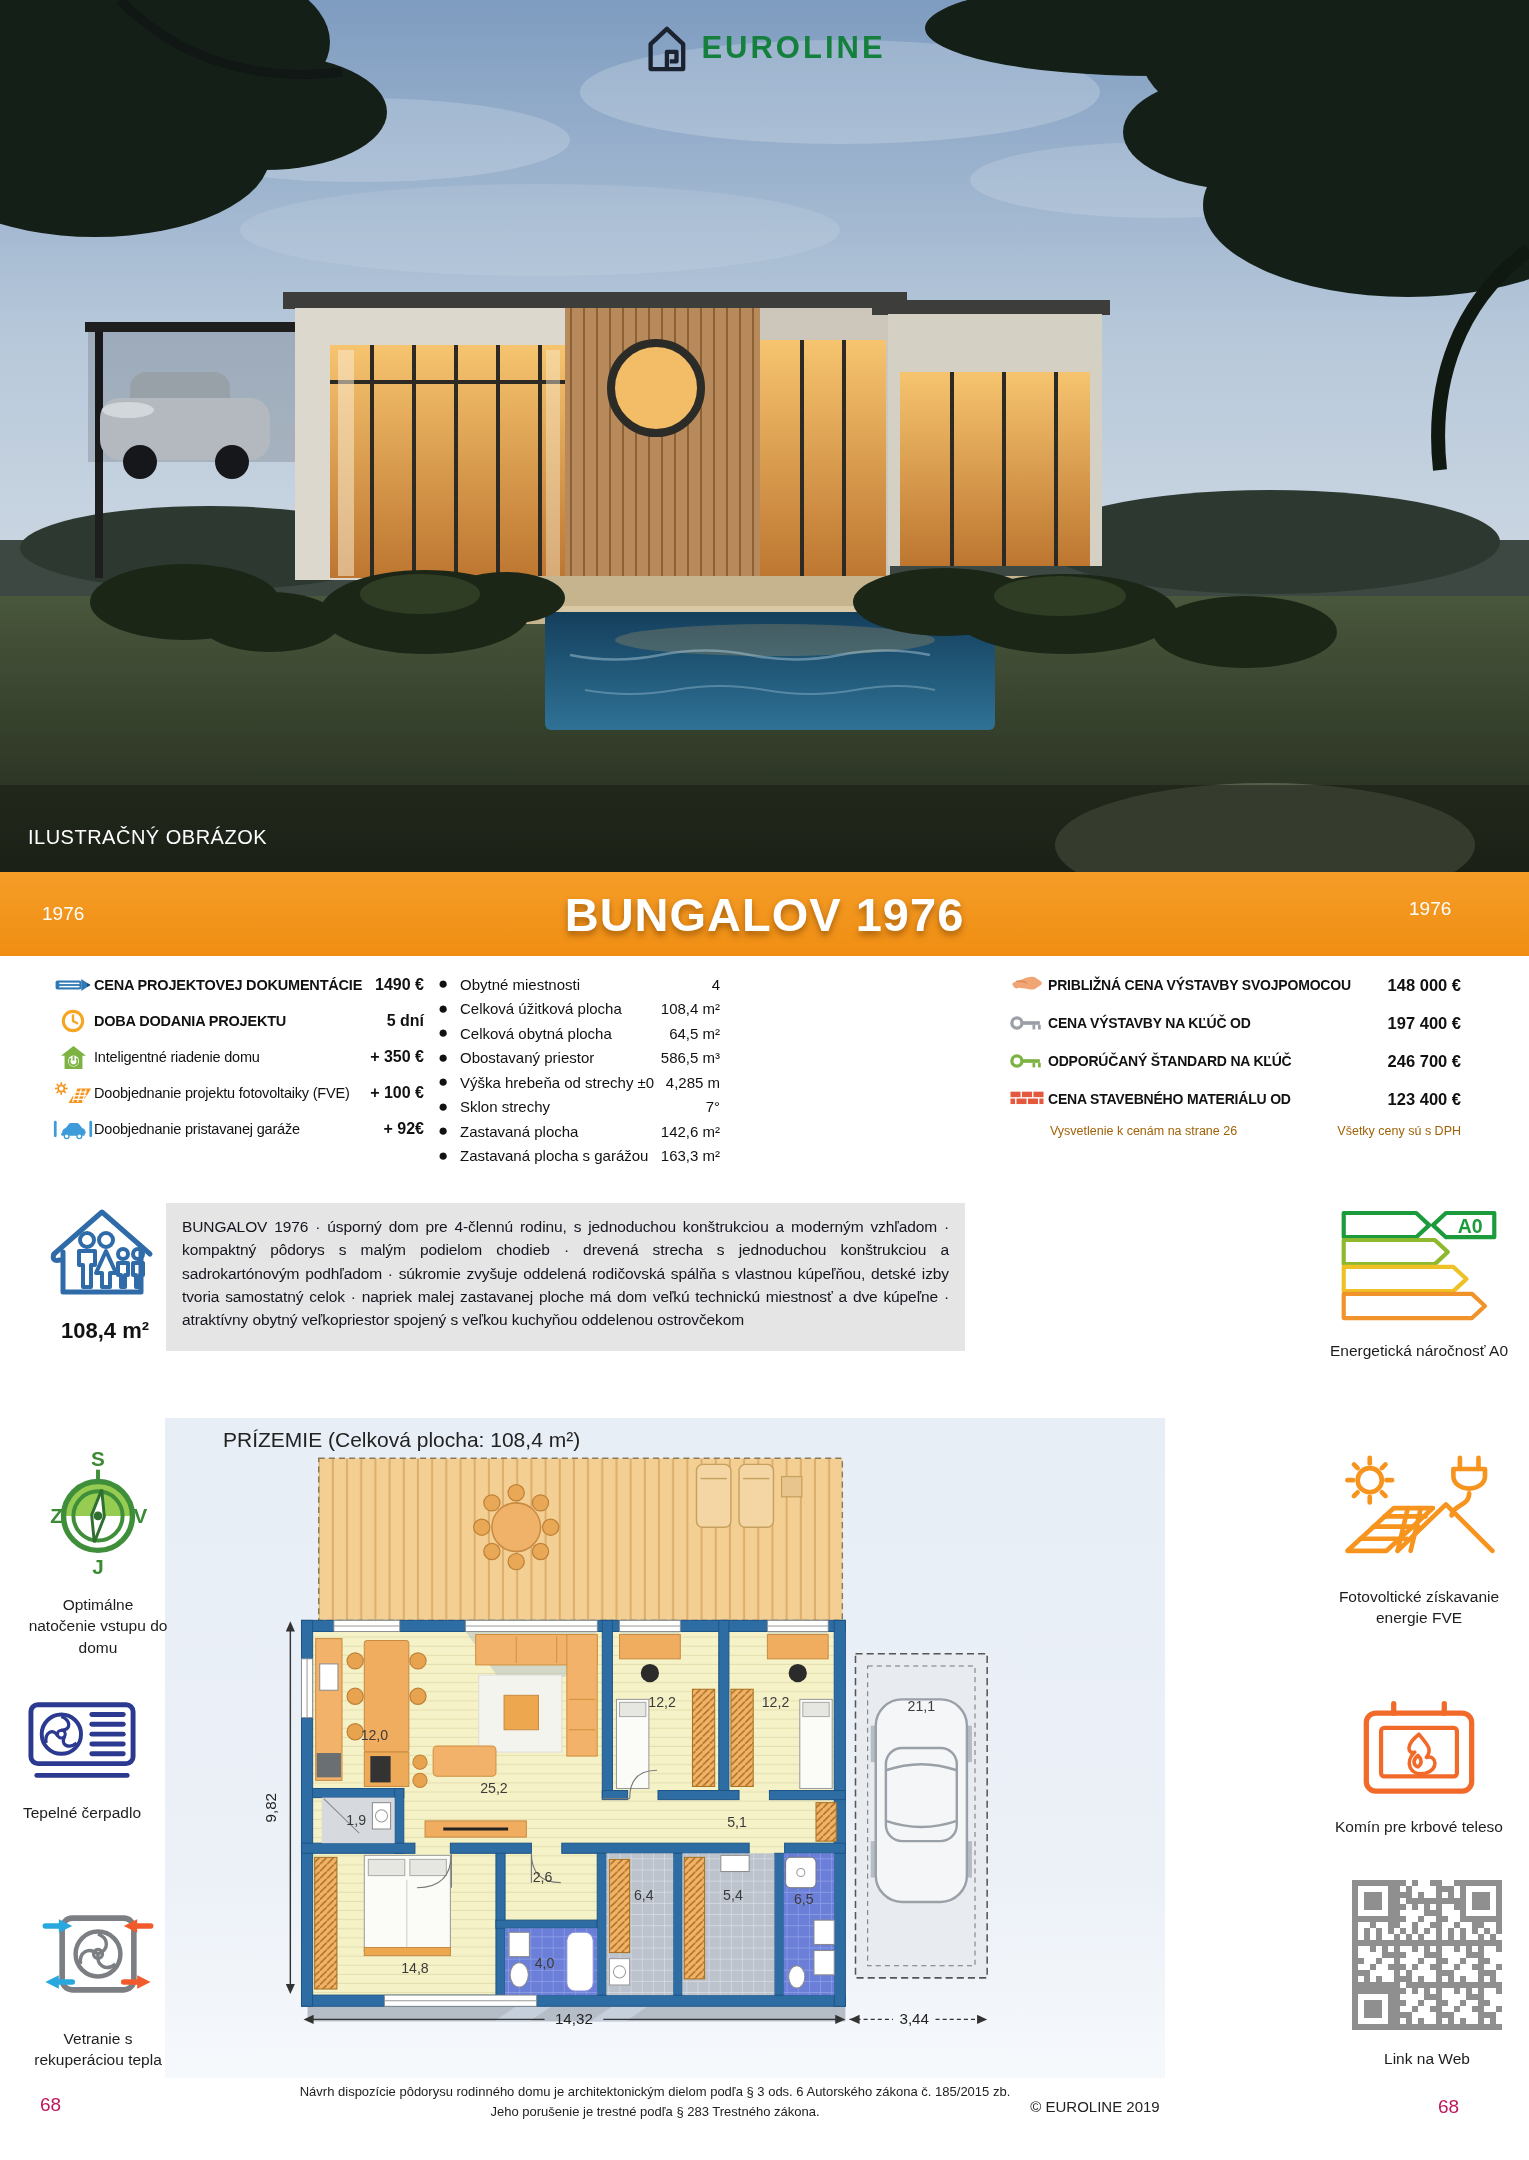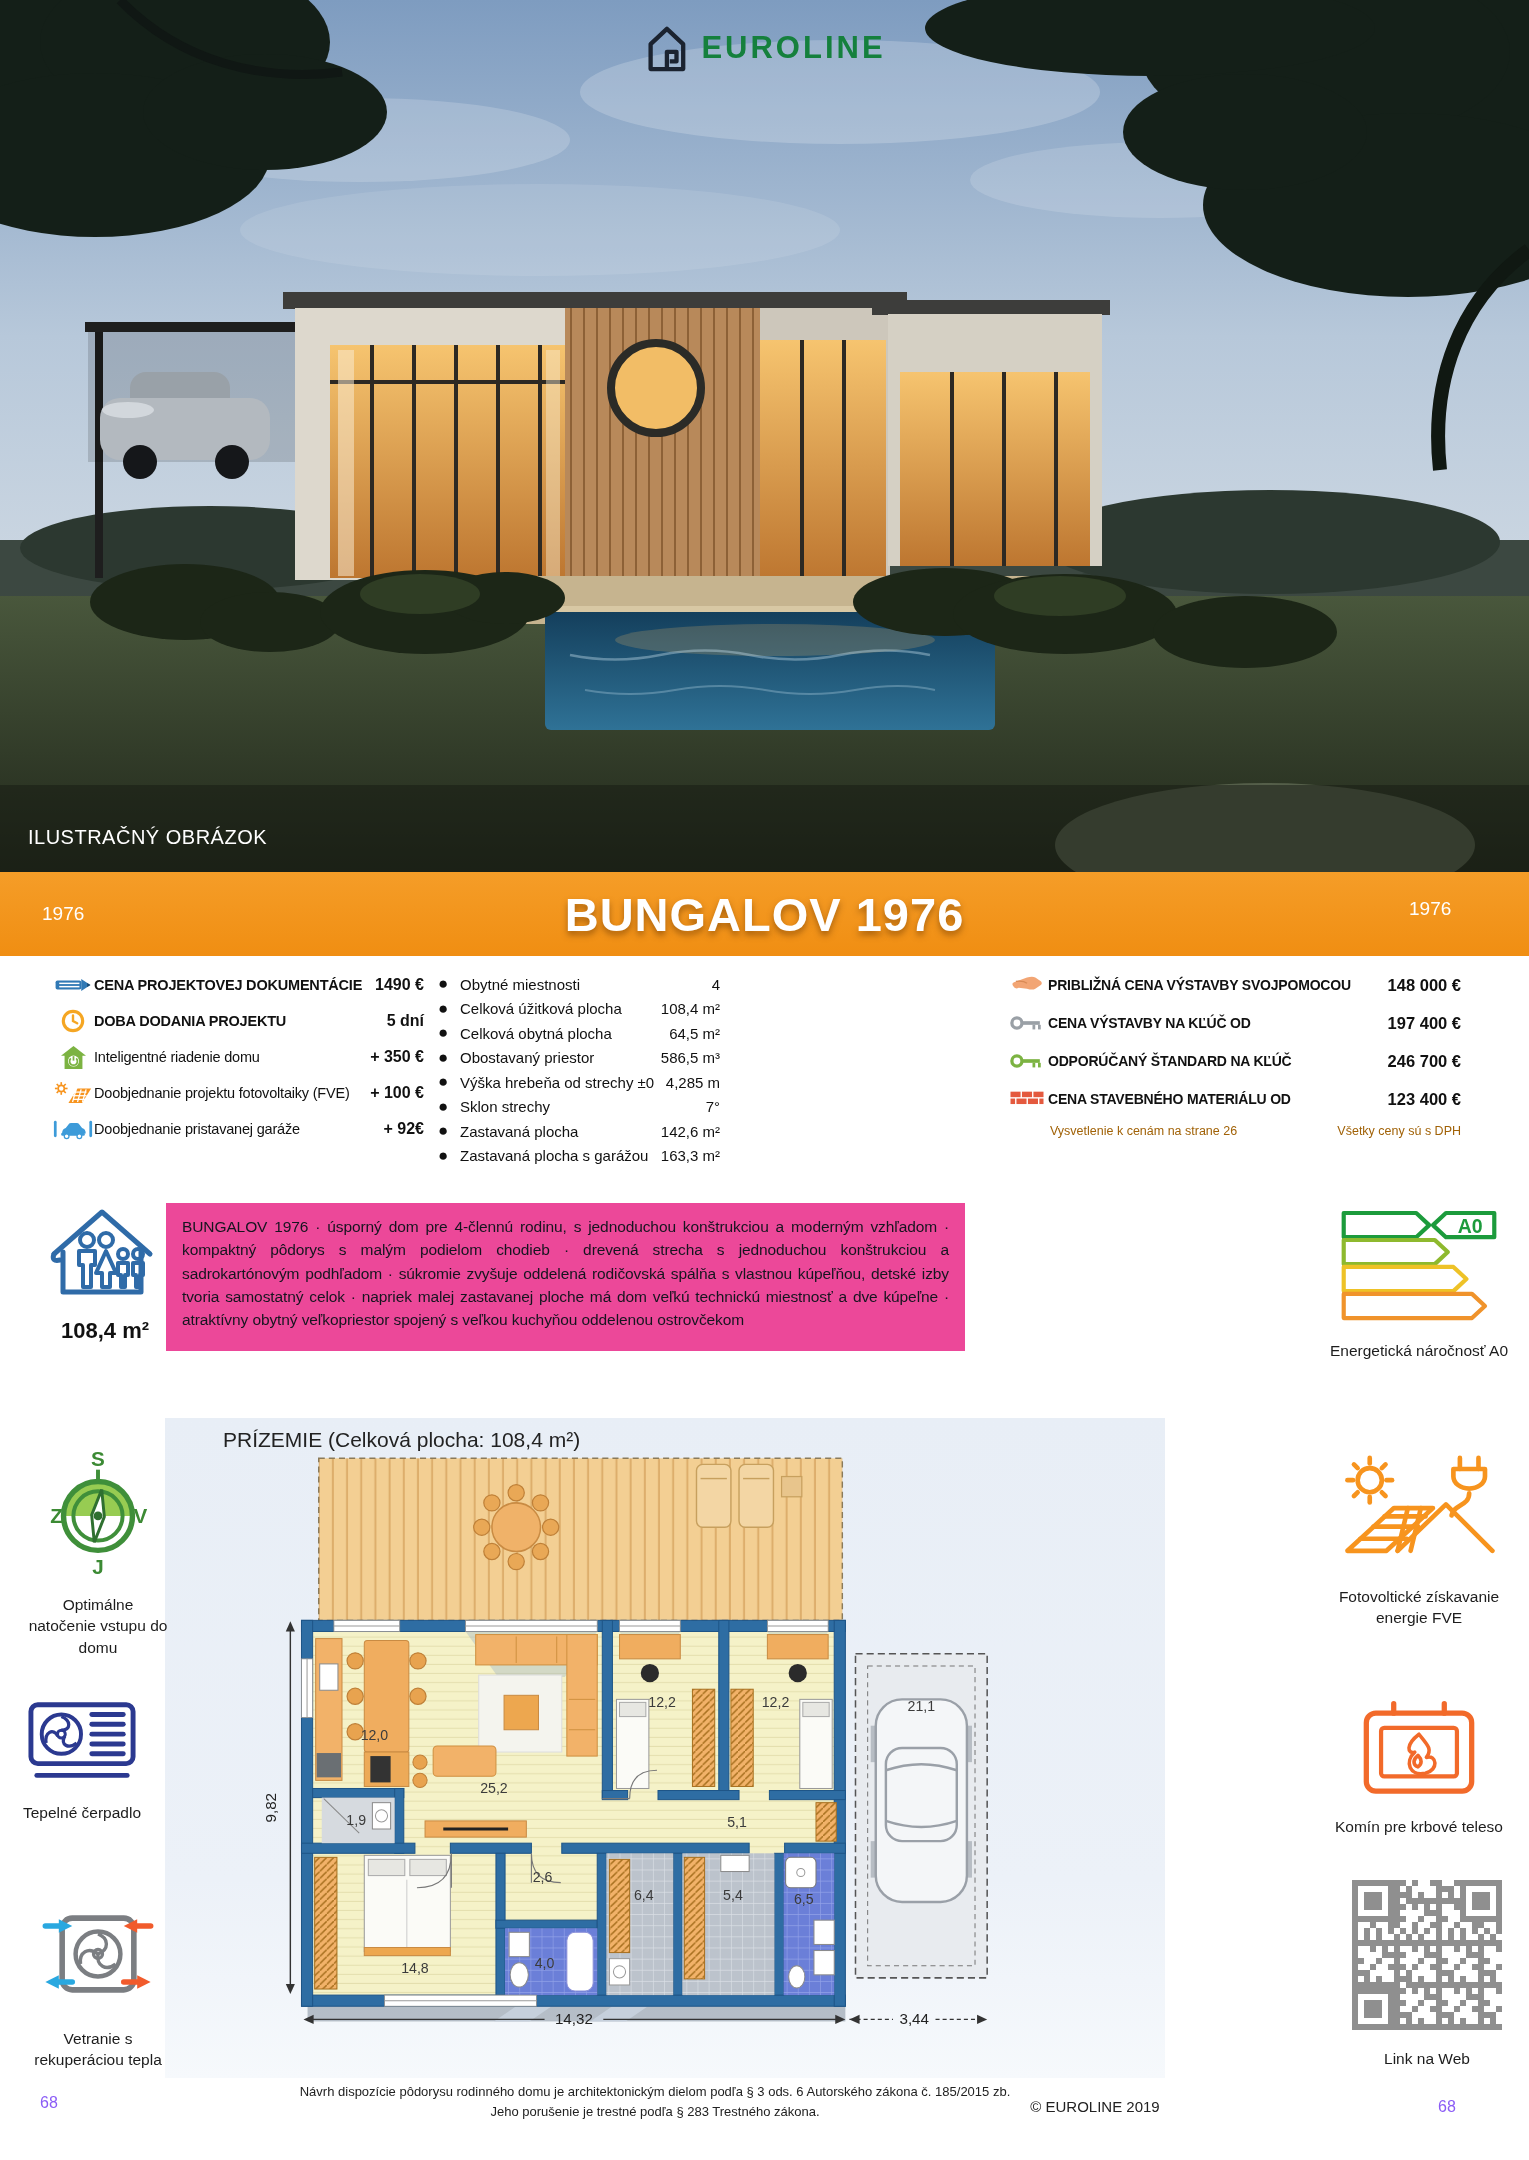--- a/index.html
+++ b/index.html
@@ -45,21 +45,21 @@
   .col-right .val { font-size:16.5px; }
   .notes { display:flex; margin-top:4px; font-size:12.5px; color:#a16207; }
   .notes .nl { margin-left:44px; }
   .notes .nr { margin-left:auto; }
 
   
   .desc-icon { position:absolute; left:42px; top:1202px; width:120px; text-align:center; }
   .desc-area-label { position:absolute; left:30px; top:1318px; width:150px; text-align:center;
                      font-size:22px; font-weight:700; }
   .desc-box { position:absolute; left:166px; top:1203px; width:799px; min-height:148px;
-              background:#ec4899; padding:12px 16px; font-size:15.5px; line-height:1.5;
+              background:#e5e5e5; padding:12px 16px; font-size:15.5px; line-height:1.5;
               text-align:justify; color:#15151f; letter-spacing:-0.1px; }
   .energy-block { position:absolute; left:1328px; top:1210px; width:182px; text-align:center; }
   .cap { font-size:15.5px; color:#1d1d1d; line-height:1.38; margin-top:14px; }
 
   
   .plan-panel { position:absolute; left:165px; top:1418px; width:1000px; height:660px;
                 background:linear-gradient(180deg,#e8eef6 0%,#ecf1f8 70%,#f6f9fc 100%); }
   .plan-title { position:absolute; left:58px; top:10px; font-size:21px; color:#222; }
   .plan-svg { position:absolute; left:98px; top:28px; }
 
@@ -70,21 +70,21 @@
   .sb-vent      { left:28px;  top:1898px; }
   .sb-fve       { left:1328px; top:1450px; width:182px; }
   .sb-fire      { left:1334px; top:1700px; width:170px; }
   .sb-qr        { left:1352px; top:1880px; width:150px; }
 
   
   .disclaimer { position:absolute; left:250px; top:2082px; width:810px; text-align:center;
                 font-size:13px; color:#222; line-height:1.55; }
   .copyright { position:absolute; left:985px; top:2098px; width:220px; text-align:center;
                font-size:15px; color:#222; }
-  .pageno { position:absolute; top:2094px; font-size:16px; color:#8b5cf6; }
+  .pageno { position:absolute; top:2094px; font-size:19px; color:#be185d; }
   .pageno.l { left:40px; } .pageno.r { left:1438px; }
 </style>
 </head>
 <body>
 
 <div class="page">
 
   <div class="photo">
     <svg width="1529" height="872" viewBox="0 0 1529 872" preserveAspectRatio="none">
       <defs>

